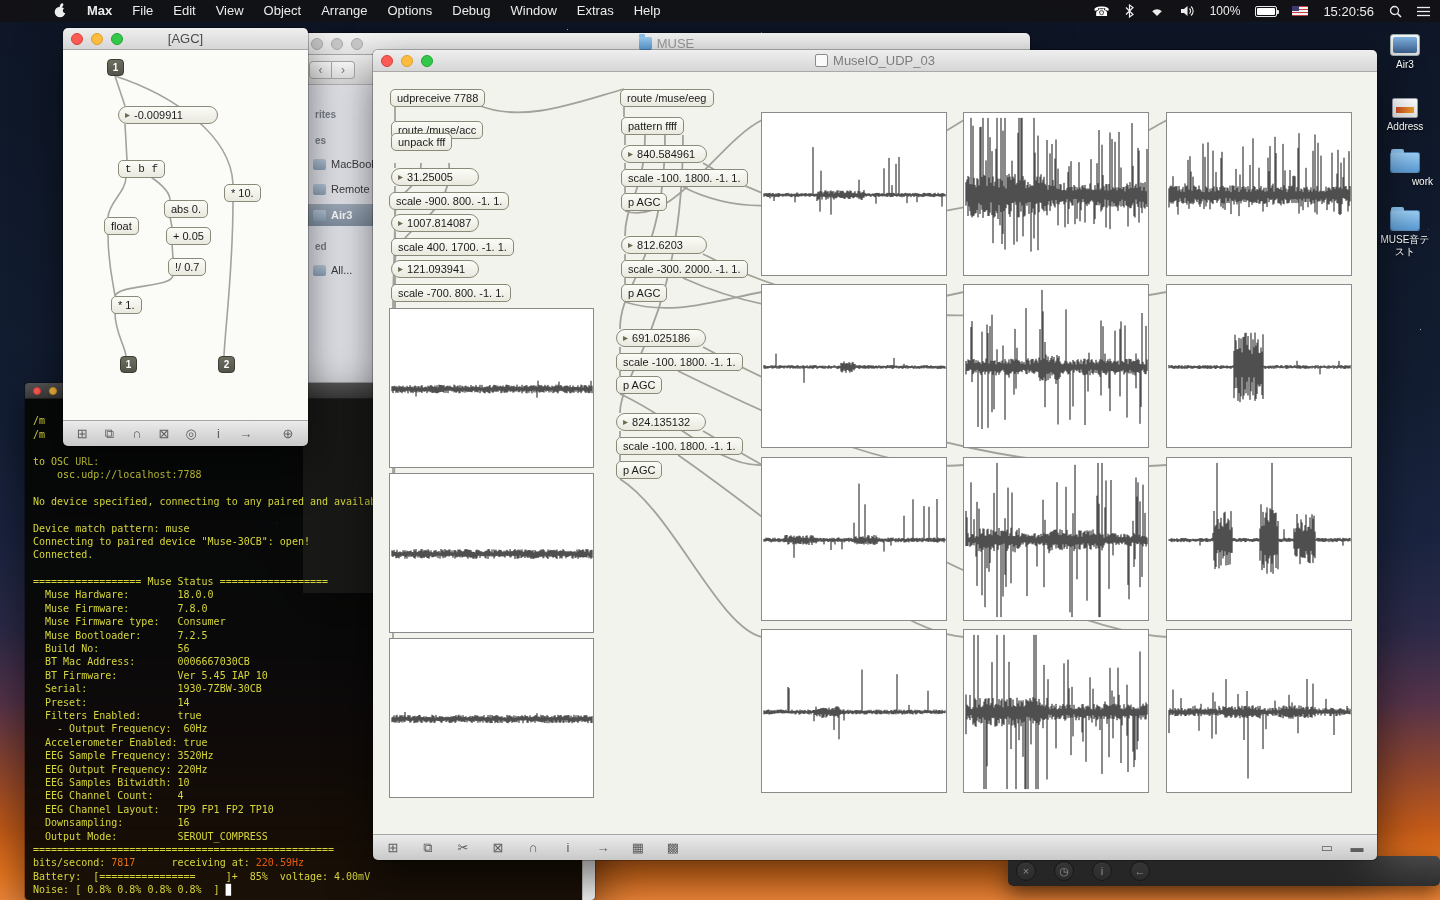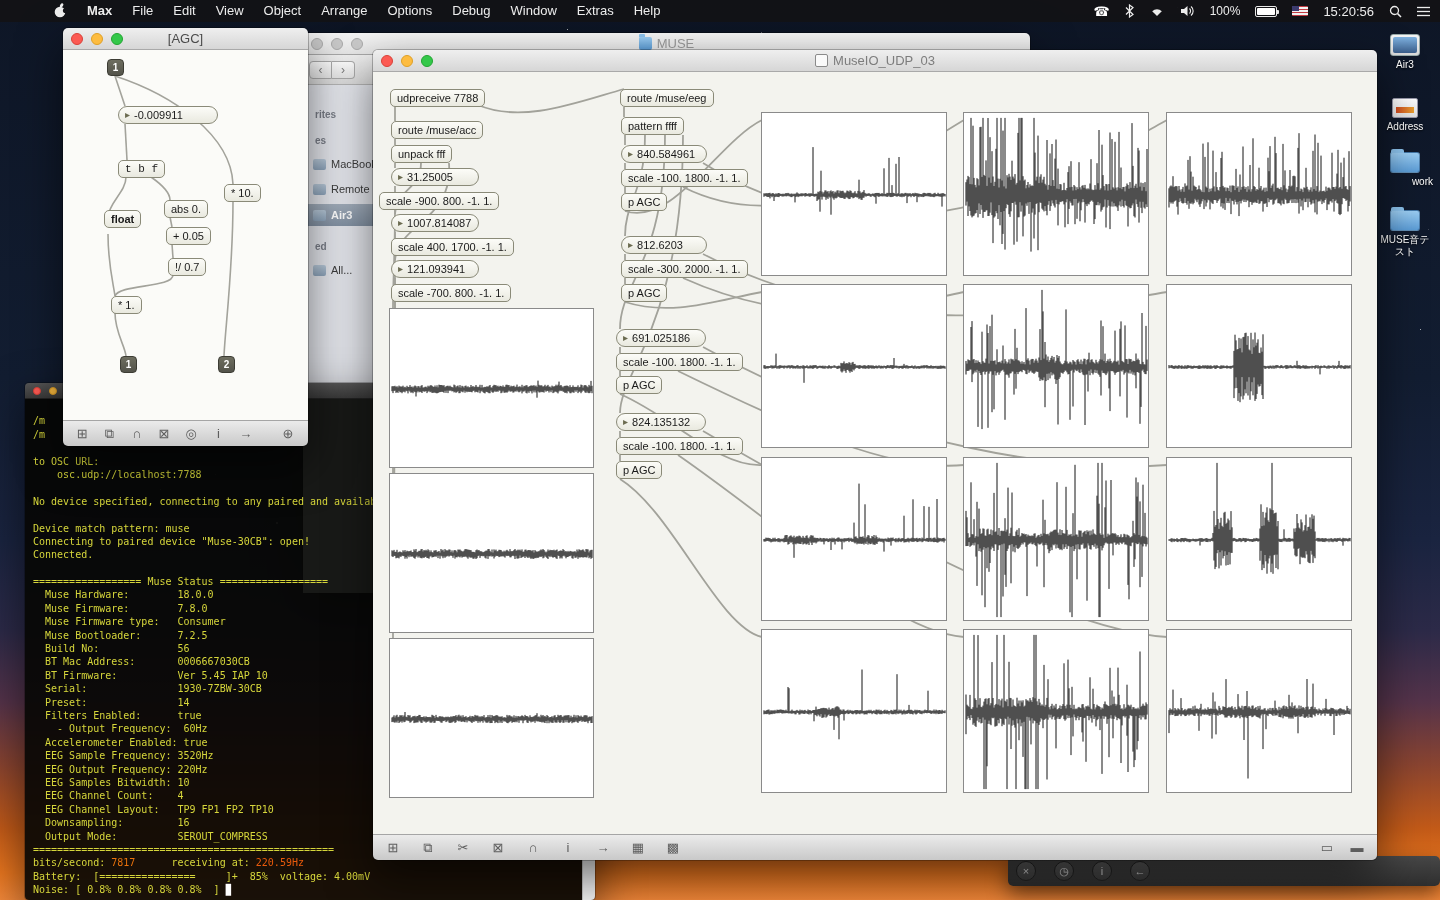--- a/index.html
+++ b/index.html
@@ -365,25 +365,25 @@
           <path d="M305 299 C430 360 520 400 591 393"></path>
           <path d="M330 275 C520 380 700 400 794 393"></path>
           <path d="M247 407 C300 440 345 555 389 565"></path>
           <path d="M305 383 C430 470 520 560 591 565"></path>
           <path d="M330 359 C520 470 700 560 794 565"></path>
         </g>
       </svg>
 
       <div class="maxobj" style="left:17px; top:17px;">udpreceive 7788</div>
       <div class="maxobj" style="left:18px; top:49px;">route /muse/acc</div>
-      <div class="maxobj" style="left:18px; top:73px;">unpack fff</div>
+      <div class="maxobj" style="left:18px; top:61px;">unpack fff</div>
       <div class="maxnum" style="left:18px; top:96px; width:88px;">
           <span>31.25005</span>
         </div>
-      <div class="maxobj" style="left:6px; top:120px;">scale -900. 800. -1. 1.</div>
+      <div class="maxobj" style="left:16px; top:120px;border-radius:6px;">scale -900. 800. -1. 1.</div>
       <div class="maxnum" style="left:18px; top:142px; width:88px;">
           <span>1007.814087</span>
         </div>
       <div class="maxobj" style="left:18px; top:166px;">scale 400. 1700. -1. 1.</div>
       <div class="maxnum" style="left:18px; top:188px; width:88px;">
           <span>121.093941</span>
         </div>
       <div class="maxobj" style="left:18px; top:212px;">scale -700. 800. -1. 1.</div>
 
       <svg class="scope" style="left:16px; top:236px;" width="205" height="160">
@@ -499,21 +499,21 @@
           <path d="M170 151 C170 220 162 280 161 306"></path>
         </g>
       </svg>
       <div class="inout" style="left:44px; top:9px;">1</div>
       <div class="maxnum" style="left:55px; top:56px; width:100px;">
           <span>-0.009911</span>
         </div>
       <div class="maxobj" style="left:55px; top:110px;font-family:Liberation Mono, monospace;">t b f</div>
       <div class="maxobj" style="left:161px; top:134px;">* 10.</div>
       <div class="maxobj" style="left:101px; top:150px;">abs 0.</div>
-      <div class="maxobj" style="left:41px; top:160px;font-weight:bold;">float</div>
+      <div class="maxobj" style="left:41px; top:167px;">float</div>
       <div class="maxobj" style="left:103px; top:177px;">+ 0.05</div>
       <div class="maxobj" style="left:105px; top:208px;">!/ 0.7</div>
       <div class="maxobj" style="left:48px; top:246px;">* 1.</div>
       <div class="inout" style="left:57px; top:306px;">1</div>
       <div class="inout" style="left:155px; top:306px;">2</div>
     </div>
     <div class="patch-toolbar">
       <span class="pt-icon" style="margin-right:13px;">⊞</span>
       <span class="pt-icon" style="margin-right:13px;">⧉</span>
       <span class="pt-icon" style="margin-right:13px;">∩</span>

